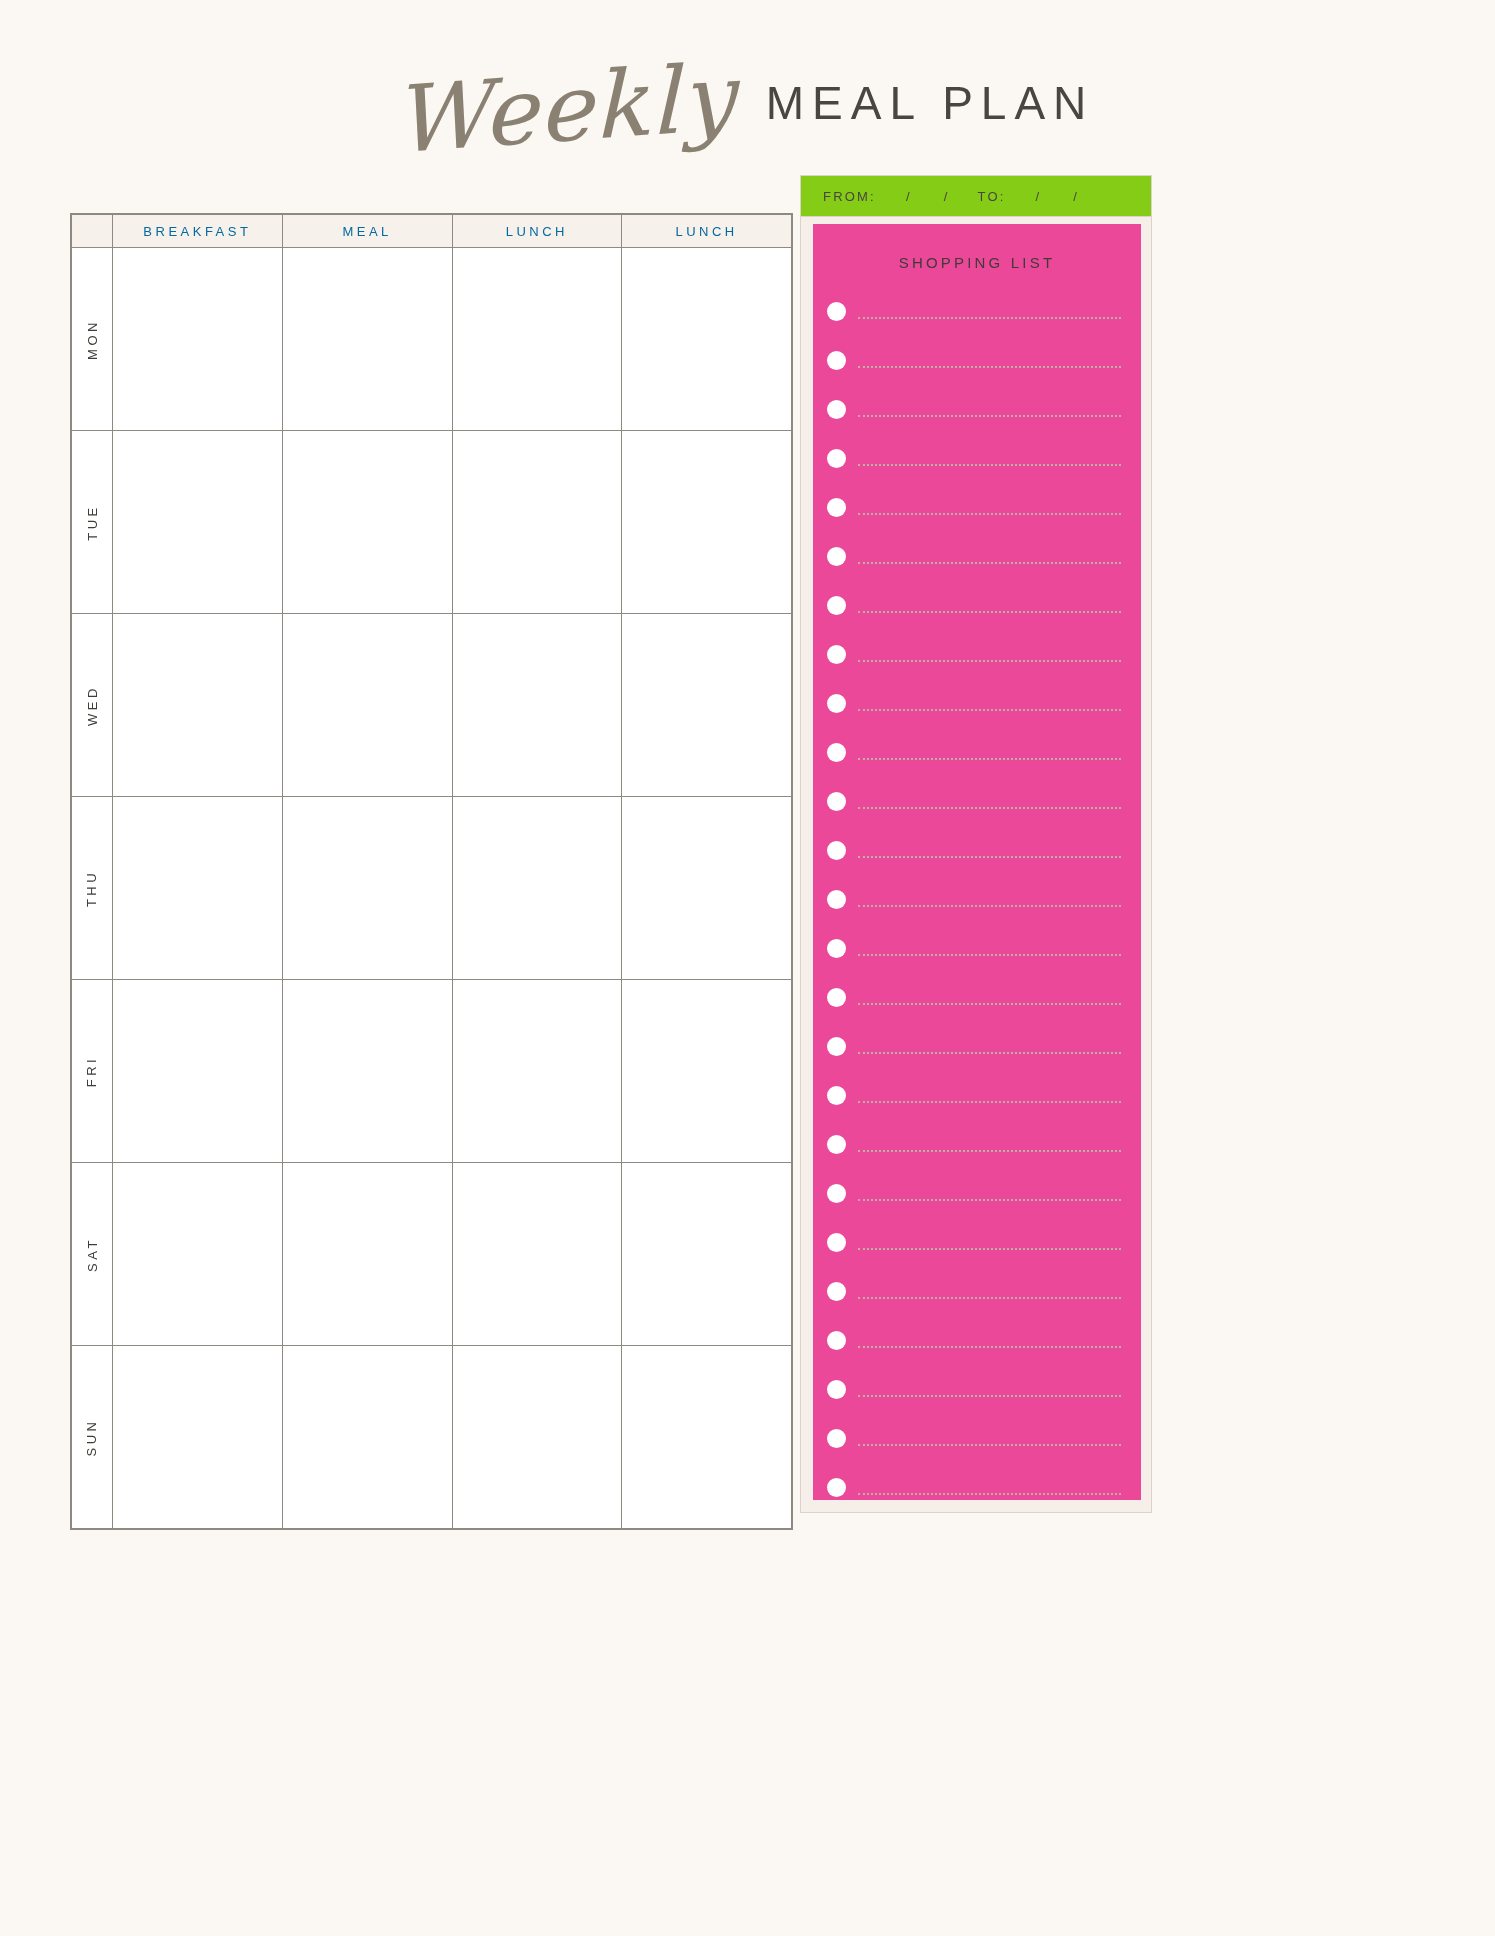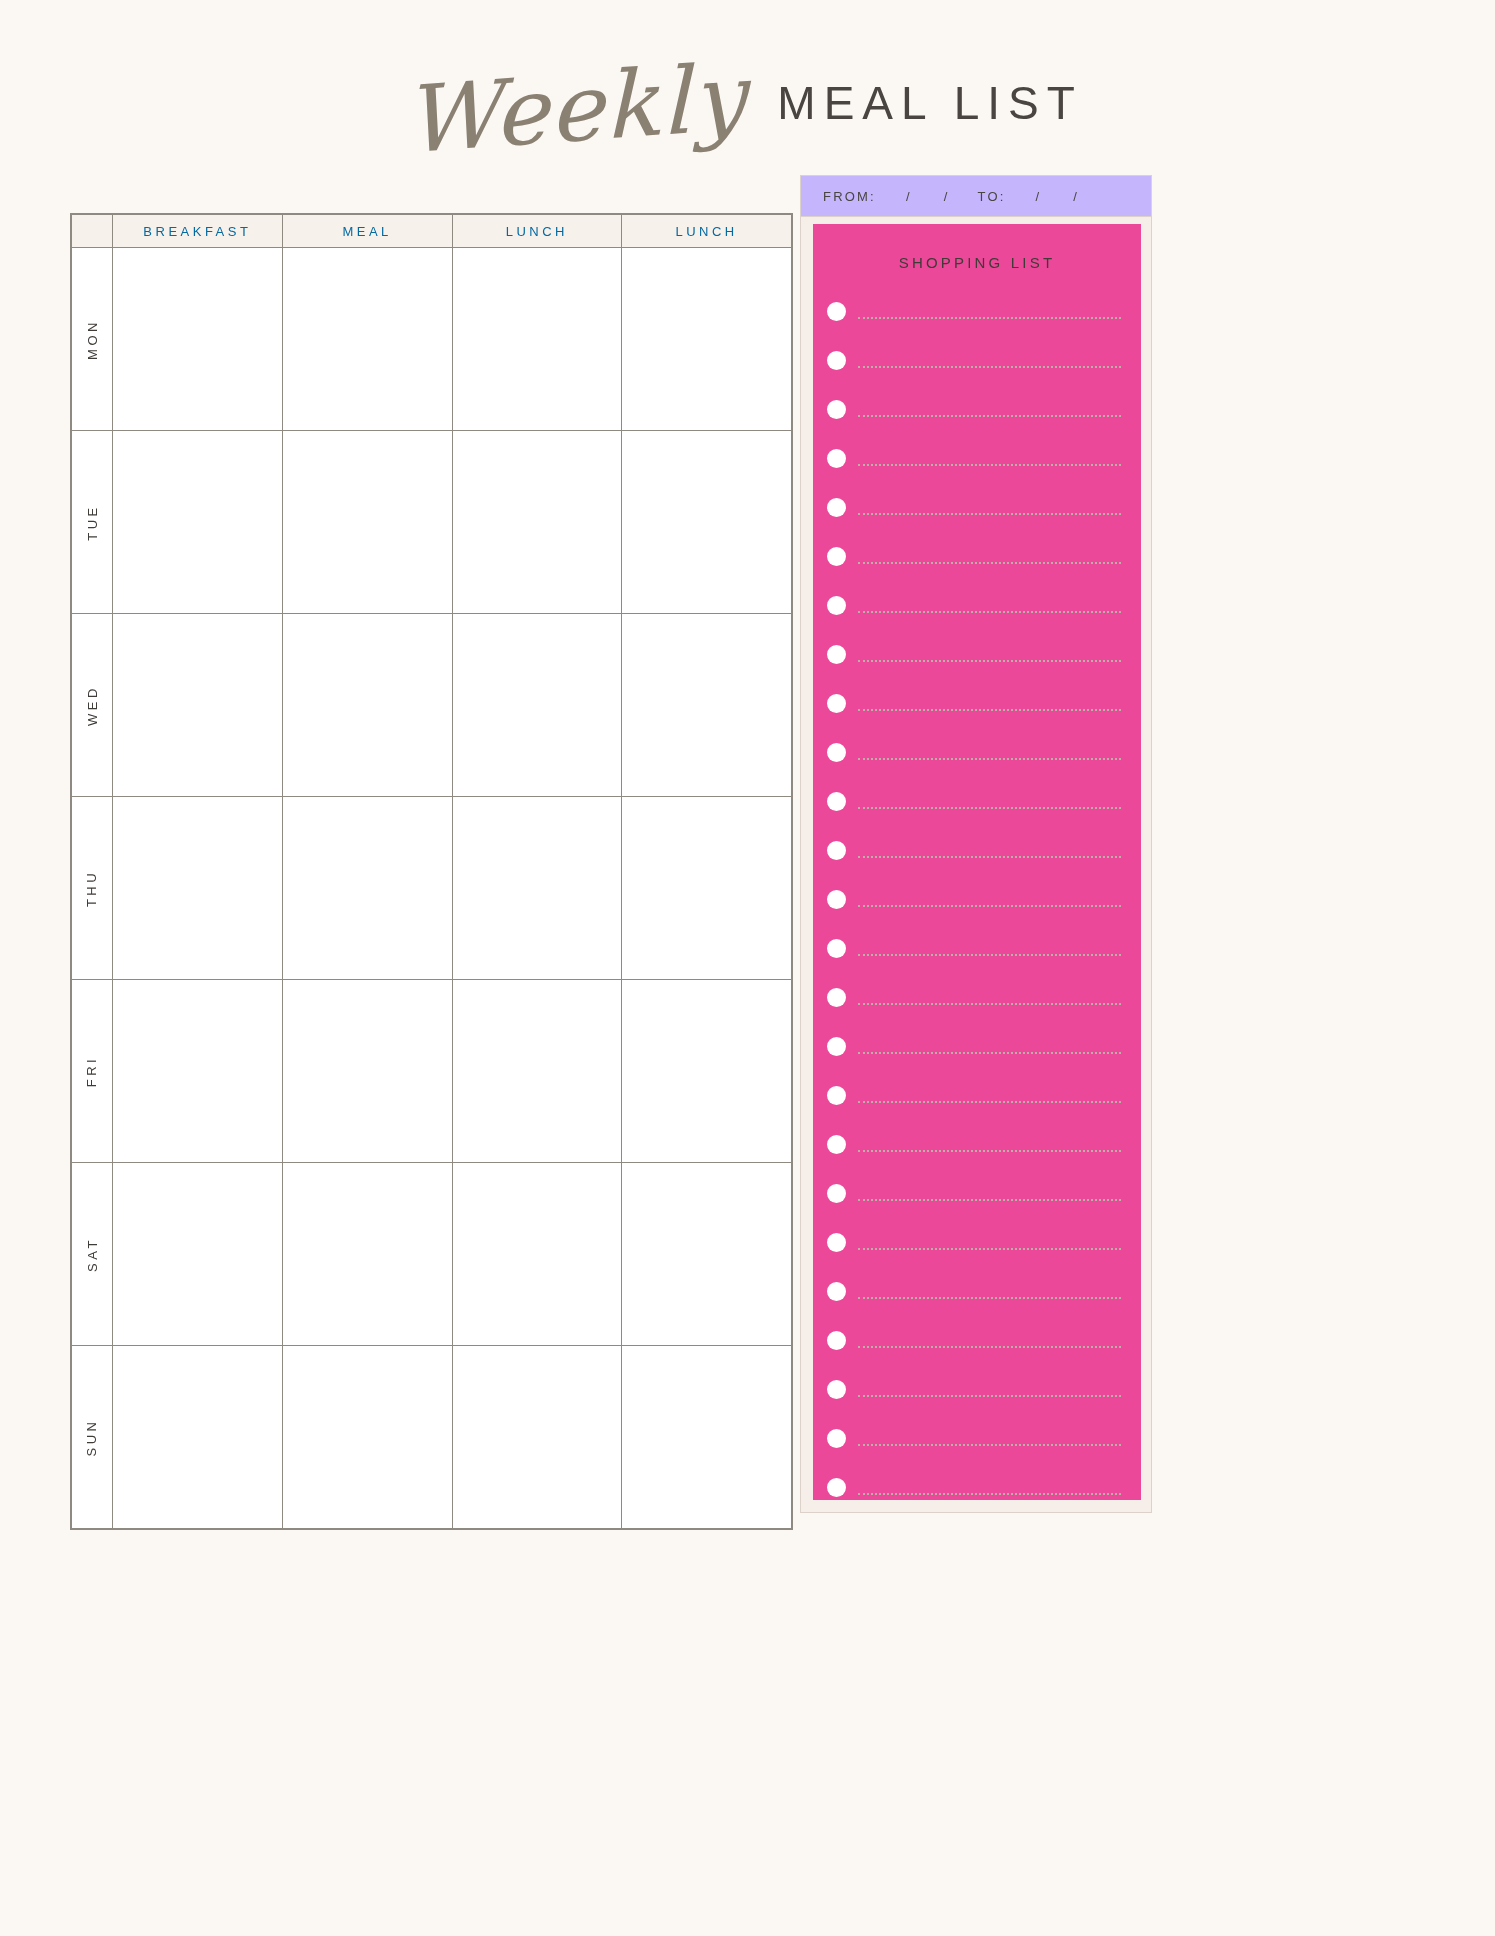--- a/index.html
+++ b/index.html
@@ -117,21 +117,21 @@
   }
   .side-header {
     height: 40px;
     border-bottom: 1px solid #ddd2ca;
     display: flex;
     align-items: center;
     padding-left: 22px;
     font-size: 13px;
     letter-spacing: 2.2px;
     color: #4a4540;
-    background: #c4b5fd;
+    background: #84cc16;
   }
   .dt-label { margin-right: 14px; }
   .dt-slash { color: #4a4540; margin: 0 16px; }
   .dt-gap { display: inline-block; width: 12px; }
 
   .side-body {
     position: absolute;
     left: 12px;
     top: 48px;
     width: 328px;
@@ -168,21 +168,21 @@
     height: 1px;
     position: relative;
     top: 6px;
   }
 </style>
 </head>
 <body>
 
 <div class="title-wrap">
   <div class="title-script">Weekly</div>
-  <div class="title-block">MEAL LIST</div>
+  <div class="title-block">MEAL PLAN</div>
 </div>
 
 <div class="table">
   <table class="meal">
     <thead>
       <tr>
         <th class="corner"></th>
         <th>BREAKFAST</th>
         <th>MEAL</th>
         <th>LUNCH</th>

